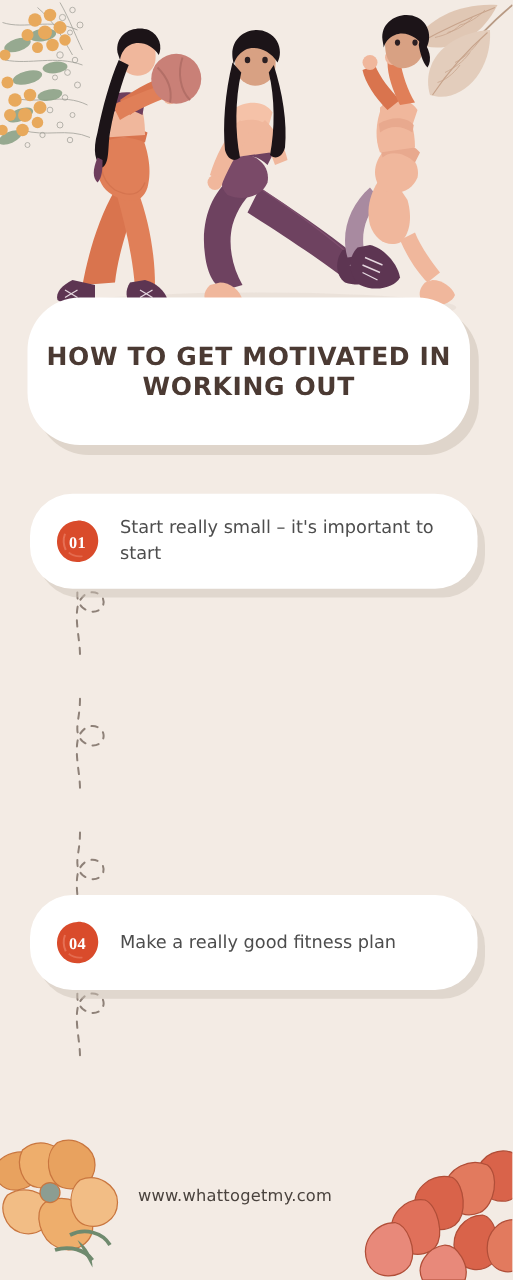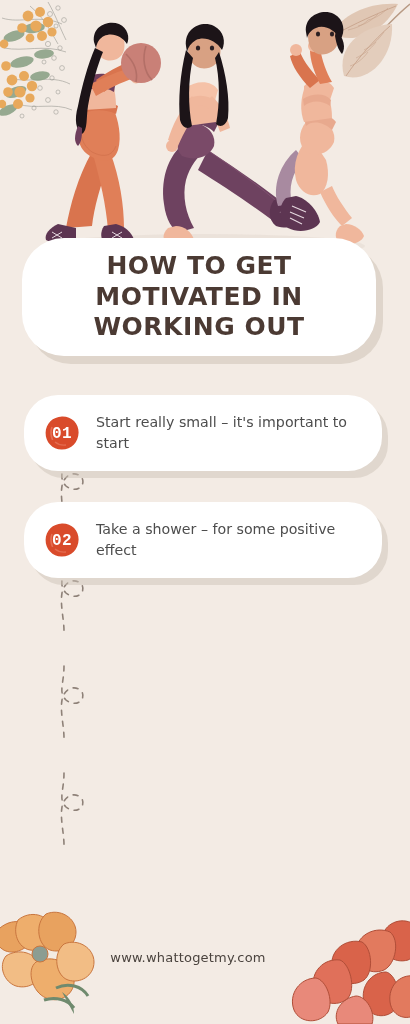--- a/index.html
+++ b/index.html
@@ -18,21 +18,21 @@
   
   .title-card{
     position:absolute;left:22px;top:238px;width:354px;height:118px;
     background:#ffffff;border-radius:42px;
     box-shadow:7px 8px 0 rgba(205,195,183,.55);
     display:flex;align-items:center;justify-content:center;
   }
   .title-text{
     font-family:"DejaVu Sans", sans-serif;
     font-weight:bold;
-    font-size:25px;line-height:1.22;
+    font-size:20px;line-height:1.22;
     letter-spacing:.5px;
     color:#4b3a33;
     text-align:center;
     text-transform:uppercase;
     padding:0 14px;
   }
 
   
   .list{position:absolute;left:0;top:0;width:410px;height:1024px;}
   .connector{position:absolute;left:0;top:0;pointer-events:none;}
@@ -44,22 +44,22 @@
     display:flex;align-items:center;
   }
   .badge{
     position:relative;flex:0 0 auto;
     width:36px;height:36px;margin-left:20px;
     display:flex;align-items:center;justify-content:center;
   }
   .badge svg{position:absolute;left:0;top:0;}
   .badge-num{
     position:relative;z-index:2;
-    font-family:Liberation Mono, monospace;
-    font-weight:bold;font-size:16px;color:#ffffff;
+    font-family:Liberation Serif, serif;
+    font-weight:bold;font-size:13px;color:#ffffff;
     letter-spacing:.3px;
     transform:translateY(1px);
   }
   .item-text{
     margin-left:16px;margin-right:20px;
     font-size:14.2px;line-height:1.45;
     color:#4d4d4d;
     font-family:"DejaVu Sans", sans-serif;
   }
 
@@ -309,33 +309,33 @@
         <svg width="36" height="36" viewBox="0 0 36 36">
           <path d="M18 1.5 C27.5 1.2 34.8 8.2 34.6 17.6 C34.4 27.4 27.2 34.8 17.6 34.6 C8.4 34.4 1.4 27.2 1.6 17.8 C1.8 8.6 8.8 1.8 18 1.5 Z" fill="#d94b2b"></path>
           <path d="M8 12 C6.5 16 6.8 21 8.6 25" stroke="#e8795f" stroke-width="1.6" fill="none" opacity=".8"></path>
           <path d="M11 27 C14 29.5 18 30.5 22 30" stroke="#e8795f" stroke-width="1.4" fill="none" opacity=".7"></path>
         </svg>
         <span class="badge-num">01</span>
       </div>
       <div class="item-text">Start really small – it's important to start</div>
     </div>
 
-    <div class="item" style="top:502px">
+
+
+    <div class="item" style="top:716px">
       <div class="badge">
         <svg width="36" height="36" viewBox="0 0 36 36">
           <path d="M18 1.5 C27.5 1.2 34.8 8.2 34.6 17.6 C34.4 27.4 27.2 34.8 17.6 34.6 C8.4 34.4 1.4 27.2 1.6 17.8 C1.8 8.6 8.8 1.8 18 1.5 Z" fill="#d94b2b"></path>
           <path d="M8 12 C6.5 16 6.8 21 8.6 25" stroke="#e8795f" stroke-width="1.6" fill="none" opacity=".8"></path>
           <path d="M11 27 C14 29.5 18 30.5 22 30" stroke="#e8795f" stroke-width="1.4" fill="none" opacity=".7"></path>
         </svg>
-        <span class="badge-num">02</span>
+        <span class="badge-num">04</span>
       </div>
-      <div class="item-text">Take a shower – for some positive effect</div>
+      <div class="item-text">Make a really good fitness plan</div>
     </div>
-
-
 
 
   </div>
 
   <div class="flowers">
     <svg width="410" height="144" viewBox="0 0 410 144" xmlns="http://www.w3.org/2000/svg">
 
       <g stroke="#c9763f" stroke-width="1">
         <path d="M-4 52 C6 40 22 38 30 48 C36 58 28 70 14 72 C2 73 -6 64 -4 52 Z" fill="#e8a25f"></path>
         <path d="M18 40 C30 30 48 34 52 48 C56 62 44 72 30 70 C18 68 12 52 18 40 Z" fill="#eeae6c"></path>

